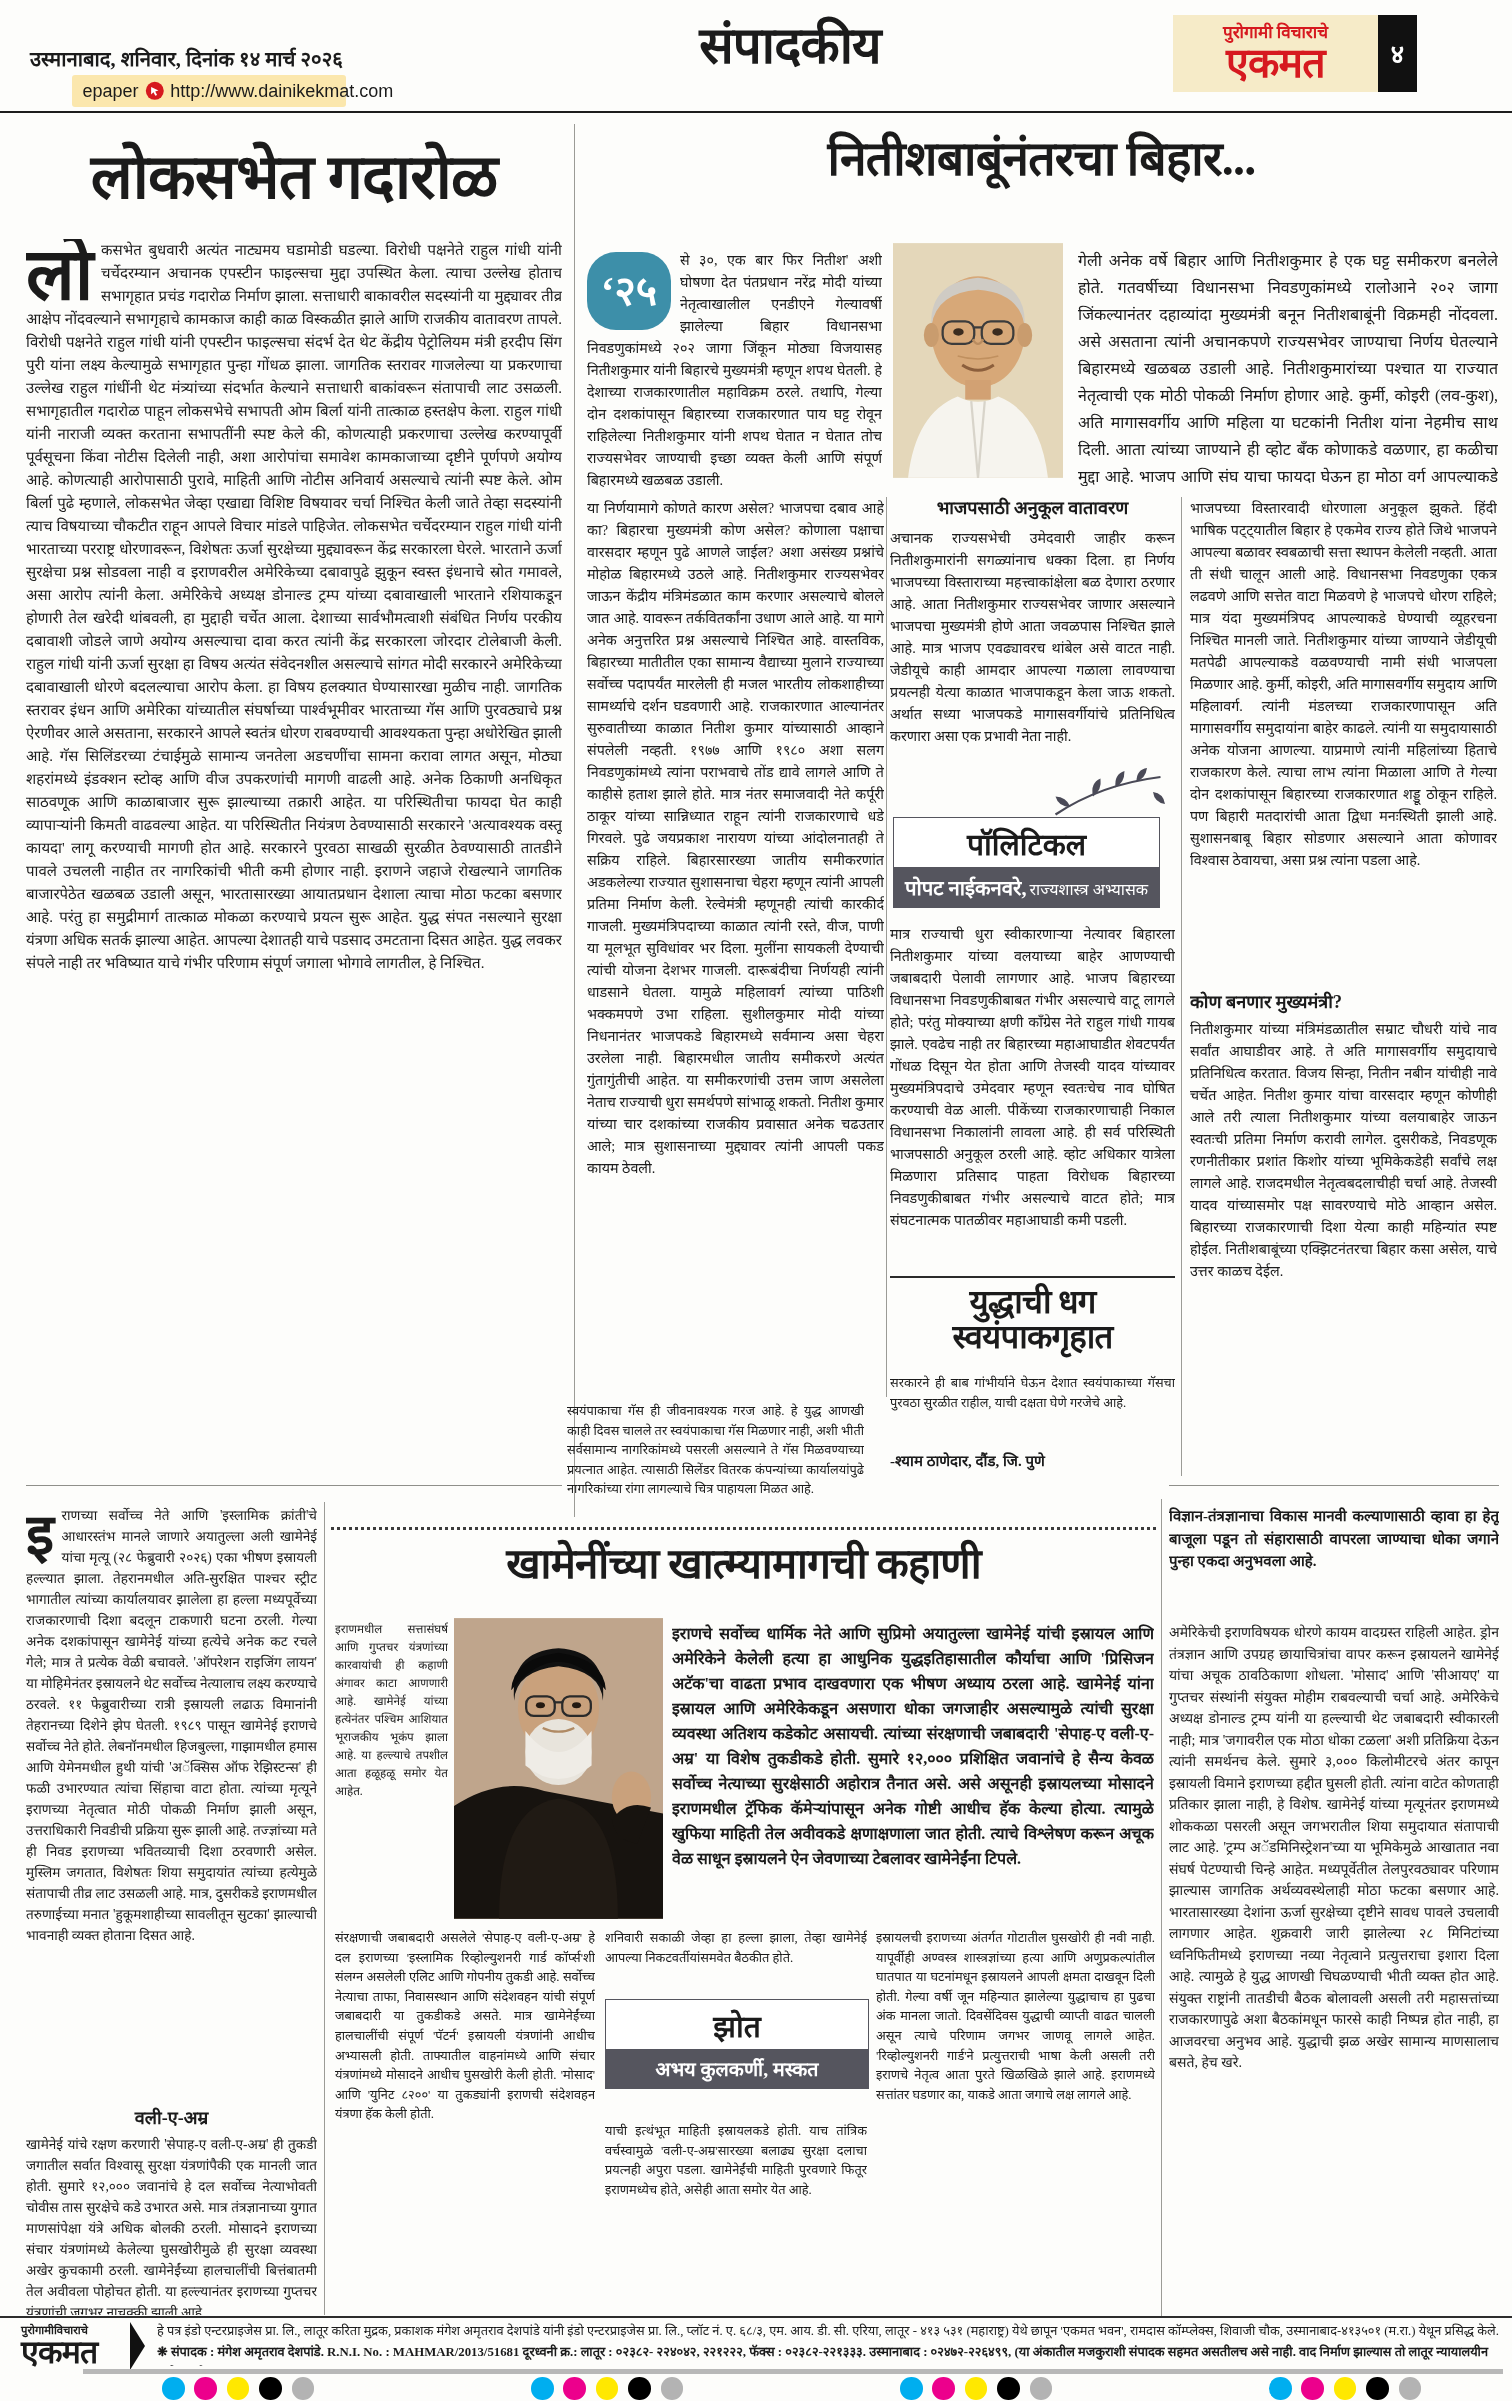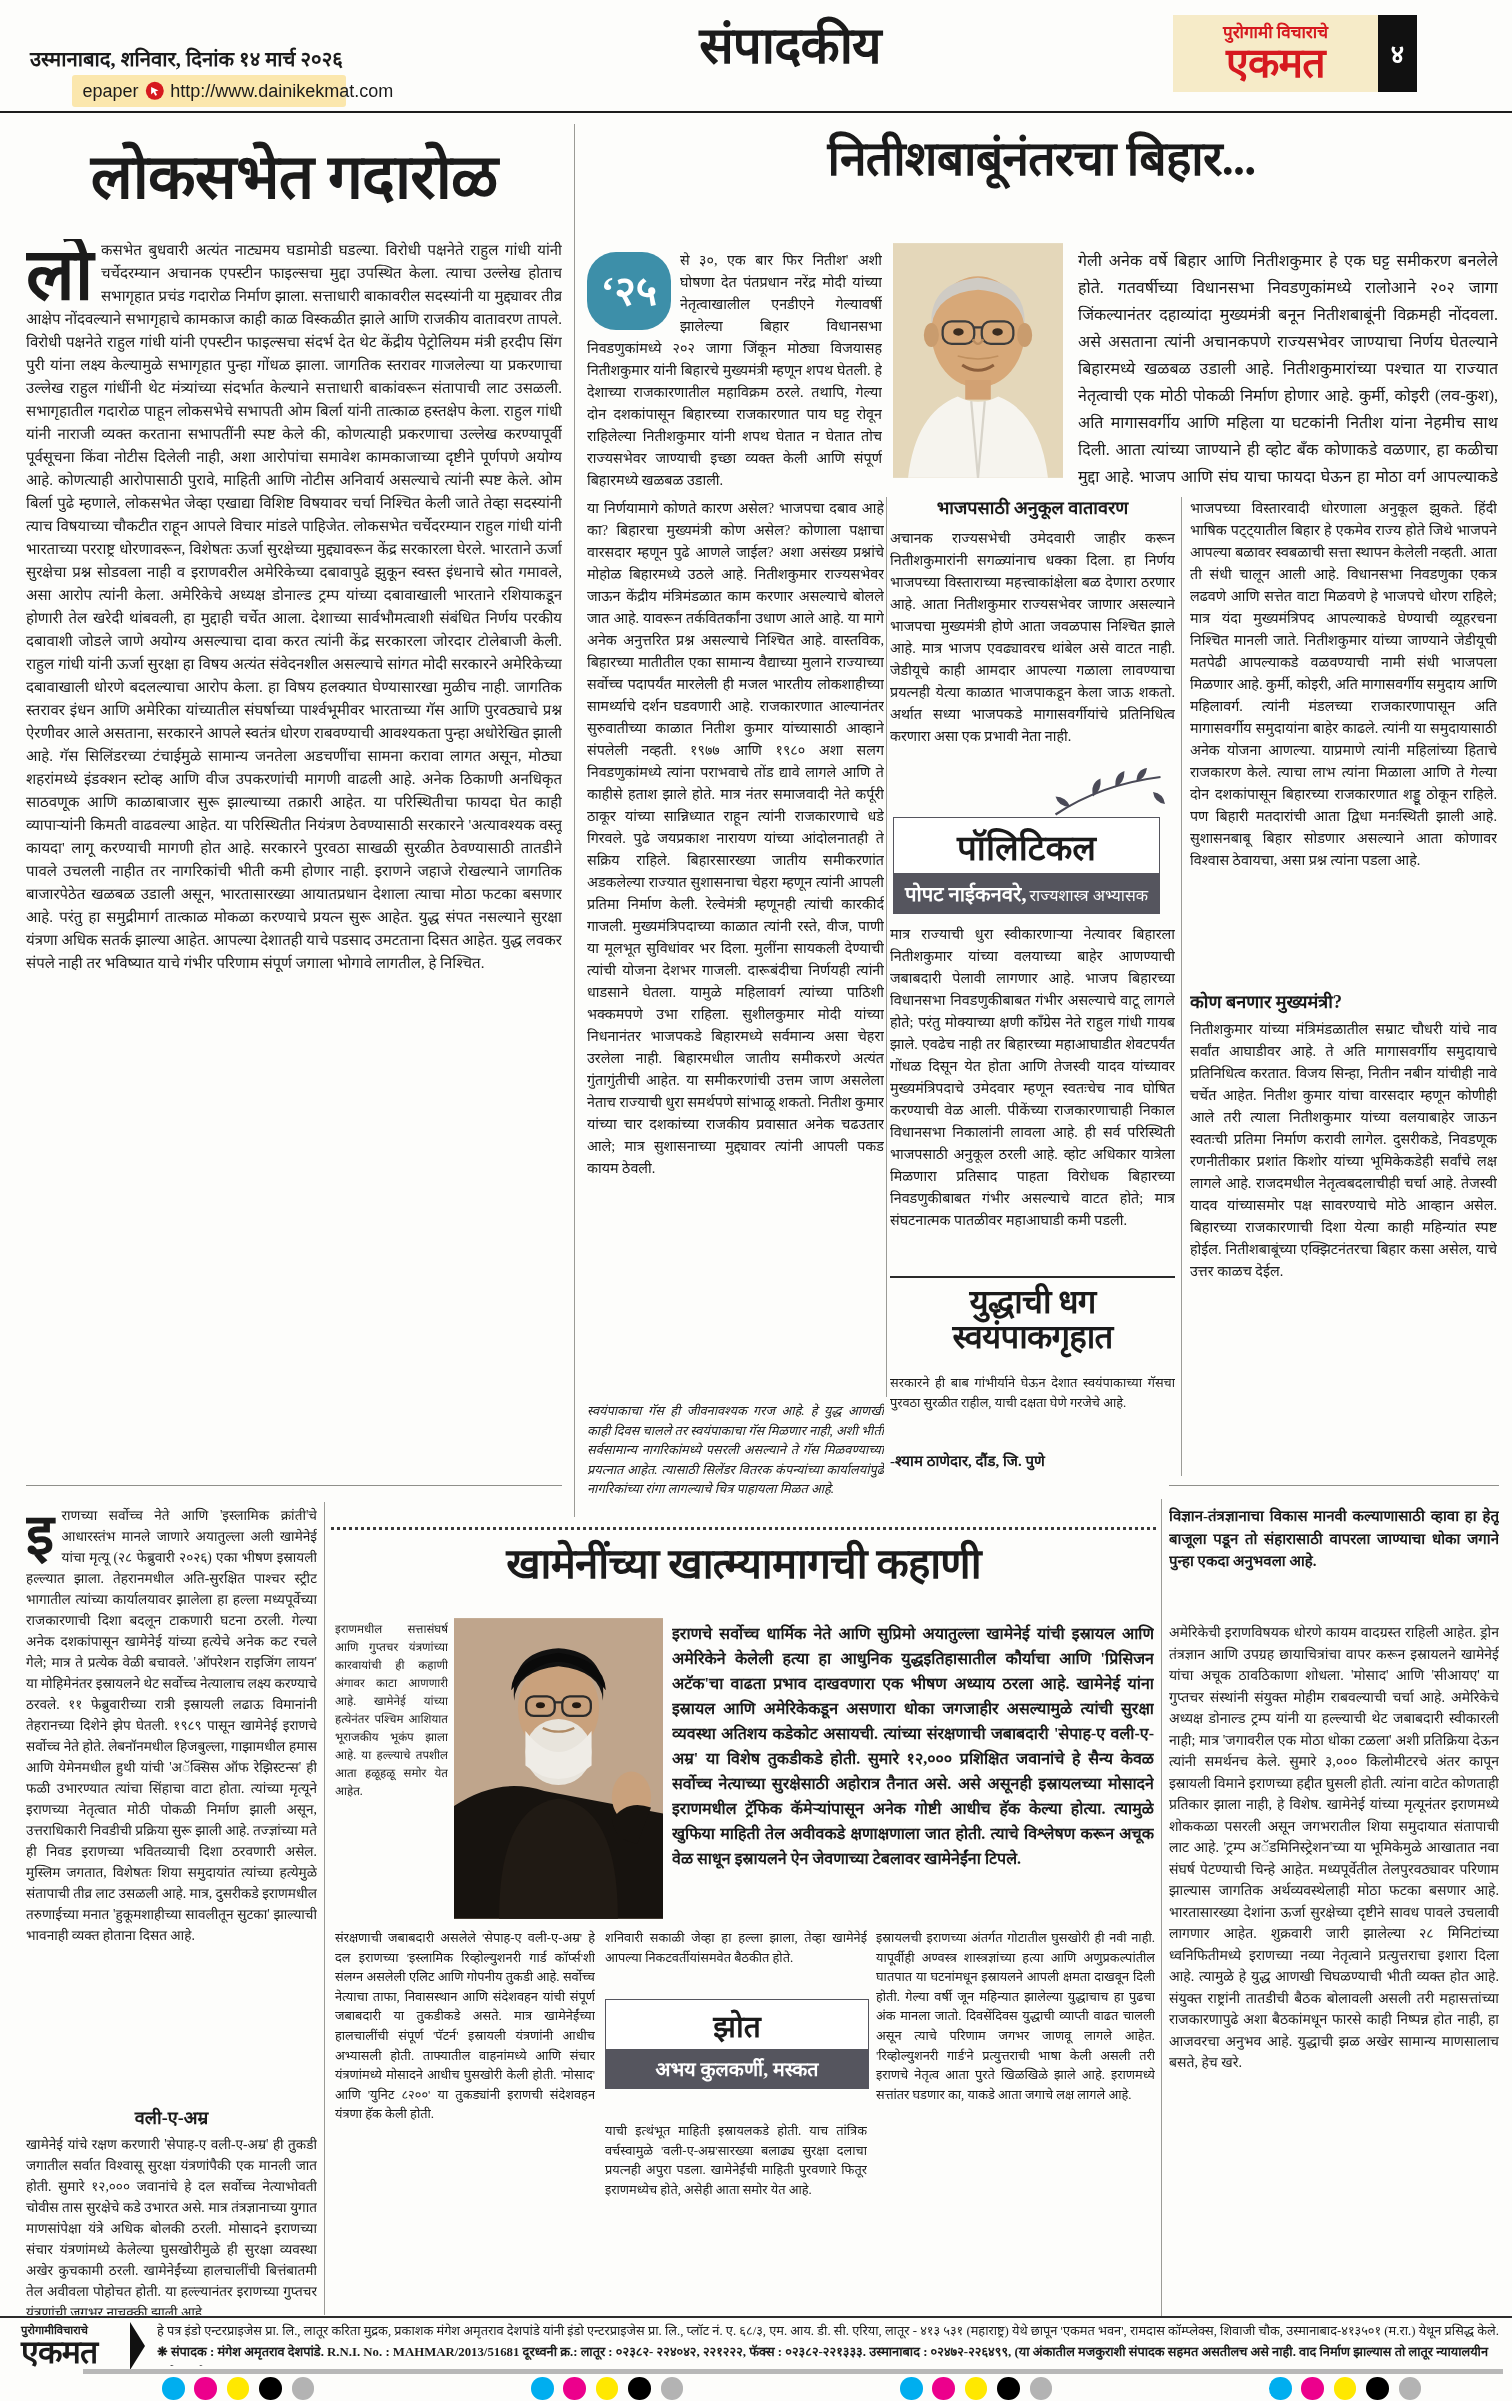--- a/index.html
+++ b/index.html
@@ -13,21 +13,21 @@
   .body-txt{font-size:14.3px;line-height:22px;}
   .body-sm{font-size:12.8px;line-height:19.6px;}
   .dropcap{float:left;font-size:72px;line-height:62px;font-weight:700;padding:4.5px 7.5px 0 0;}
   .vline{width:0.8px;background:#9b9b96;}
   .hline{height:0.8px;background:#8f8f8a;}
   .dotline{border-top:3px dotted #3c3c3c;height:0;}
   .subhead{font-weight:900;font-size:18px;}
   .quotebox{width:84px;height:78px;background:#3d8fa9;color:#ffffff;float:left;margin:3px 9px 3px 0;
             display:flex;align-items:center;justify-content:center;font-size:41px;font-weight:800;border-radius:29px;}
   .authbox{border:1.5px solid #55555e;background:#ffffff;}
-  .authbox .ttl{font-size:35px;font-weight:900;text-align:center;padding:4.5px 0 3px 0;}
+  .authbox .ttl{font-size:30px;font-weight:900;text-align:center;padding:4.5px 0 3px 0;}
   .authbox .bar{background:#55555e;color:#ffffff;text-align:center;font-weight:700;padding:6px 3px;}
   .epaper{background:#fbe7ad;border-radius:3px;display:flex;align-items:center;gap:6px;
           padding:0 10.5px;font-family:"Liberation Sans","DejaVu Sans",sans-serif;}
   .masthead{display:flex;}
   .masthead .cream{background:#f6ebc8;color:#d6191f;text-align:center;padding:4.5px 7.5px 1.5px 7.5px;}
   .masthead .pg{background:#111111;color:#ffffff;display:flex;align-items:center;justify-content:center;}
   .sig{font-weight:700;}
   .lead-b{font-weight:700;}
   .cdot{width:22.6px;height:22.6px;border-radius:50%;display:inline-block;margin-right:9.8px;}
   .dc{background:#00aeef}.dm{background:#ec008c}.dy{background:#ffe800}.dk{background:#000000}.dg{background:#b3b3b3}
@@ -95,21 +95,21 @@
       <path d="M86 150 Q113 158 140 150" fill="none" stroke="#c0905f" stroke-width="2"></path>
       <rect x="96" y="182" width="34" height="26" fill="#d2a173"></rect>
       <path d="M20 312 Q30 226 86 204 Q113 218 140 204 Q196 226 206 312 Z" fill="#f6f4ee"></path>
       <path d="M104 210 L113 312 L122 210" fill="none" stroke="#d8d4ca" stroke-width="3"></path>
     </svg>
   </div>
 
   <div class="abs just clip" style="left:1078px;top:247px;width:420px;height:239px;font-size:16px;line-height:27px;">गेली अनेक वर्षे बिहार आणि नितीशकुमार हे एक घट्ट समीकरण बनलेले होते. गतवर्षीच्या विधानसभा निवडणुकांमध्ये रालोआने २०२ जागा जिंकल्यानंतर दहाव्यांदा मुख्यमंत्री बनून नितीशबाबूंनी विक्रमही नोंदवला. असे असताना त्यांनी अचानकपणे राज्यसभेवर जाण्याचा निर्णय घेतल्याने बिहारमध्ये खळबळ उडाली आहे. नितीशकुमारांच्या पश्चात या राज्यात नेतृत्वाची एक मोठी पोकळी निर्माण होणार आहे. कुर्मी, कोइरी (लव-कुश), अति मागासवर्गीय आणि महिला या घटकांनी नितीश यांना नेहमीच साथ दिली. आता त्यांच्या जाण्याने ही व्होट बँक कोणाकडे वळणार, हा कळीचा मुद्दा आहे. भाजप आणि संघ याचा फायदा घेऊन हा मोठा वर्ग आपल्याकडे खेचण्याचा पुरेपूर प्रयत्न करेल.</div>
 
   <div class="abs just clip body-txt" style="left:587px;top:497px;width:297px;height:900px;">या निर्णयामागे कोणते कारण असेल? भाजपचा दबाव आहे का? बिहारचा मुख्यमंत्री कोण असेल? कोणाला पक्षाचा वारसदार म्हणून पुढे आणले जाईल? अशा असंख्य प्रश्नांचे मोहोळ बिहारमध्ये उठले आहे. नितीशकुमार राज्यसभेवर जाऊन केंद्रीय मंत्रिमंडळात काम करणार असल्याचे बोलले जात आहे. यावरून तर्कवितर्कांना उधाण आले आहे. या मागे अनेक अनुत्तरित प्रश्न असल्याचे निश्चित आहे. वास्तविक, बिहारच्या मातीतील एका सामान्य वैद्याच्या मुलाने राज्याच्या सर्वोच्च पदापर्यंत मारलेली ही मजल भारतीय लोकशाहीच्या सामर्थ्याचे दर्शन घडवणारी आहे. राजकारणात आल्यानंतर सुरुवातीच्या काळात नितीश कुमार यांच्यासाठी आव्हाने संपलेली नव्हती. १९७७ आणि १९८० अशा सलग निवडणुकांमध्ये त्यांना पराभवाचे तोंड द्यावे लागले आणि ते काहीसे हताश झाले होते. मात्र नंतर समाजवादी नेते कर्पूरी ठाकूर यांच्या सान्निध्यात राहून त्यांनी राजकारणाचे धडे गिरवले. पुढे जयप्रकाश नारायण यांच्या आंदोलनातही ते सक्रिय राहिले. बिहारसारख्या जातीय समीकरणांत अडकलेल्या राज्यात सुशासनाचा चेहरा म्हणून त्यांनी आपली प्रतिमा निर्माण केली. रेल्वेमंत्री म्हणूनही त्यांची कारकीर्द गाजली. मुख्यमंत्रिपदाच्या काळात त्यांनी रस्ते, वीज, पाणी या मूलभूत सुविधांवर भर दिला. मुलींना सायकली देण्याची त्यांची योजना देशभर गाजली. दारूबंदीचा निर्णयही त्यांनी धाडसाने घेतला. यामुळे महिलावर्ग त्यांच्या पाठिशी भक्कमपणे उभा राहिला. सुशीलकुमार मोदी यांच्या निधनानंतर भाजपकडे बिहारमध्ये सर्वमान्य असा चेहरा उरलेला नाही. बिहारमधील जातीय समीकरणे अत्यंत गुंतागुंतीची आहेत. या समीकरणांची उत्तम जाण असलेला नेताच राज्याची धुरा समर्थपणे सांभाळू शकतो. नितीश कुमार यांच्या चार दशकांच्या राजकीय प्रवासात अनेक चढउतार आले; मात्र सुशासनाच्या मुद्द्यावर त्यांनी आपली पकड कायम ठेवली.</div>
-  <div class="abs just clip body-sm" style="left:587px;top:1402px;width:297px;height:114px;font-style:italic;">स्वयंपाकाचा गॅस ही जीवनावश्यक गरज आहे. हे युद्ध आणखी काही दिवस चालले तर स्वयंपाकाचा गॅस मिळणार नाही, अशी भीती सर्वसामान्य नागरिकांमध्ये पसरली असल्याने ते गॅस मिळवण्याच्या प्रयत्नात आहेत. त्यासाठी सिलेंडर वितरक कंपन्यांच्या कार्यालयांपुढे नागरिकांच्या रांगा लागल्याचे चित्र पाहायला मिळत आहे.</div>
+  <div class="abs just clip body-sm" style="left:567px;top:1402px;width:297px;height:114px;">स्वयंपाकाचा गॅस ही जीवनावश्यक गरज आहे. हे युद्ध आणखी काही दिवस चालले तर स्वयंपाकाचा गॅस मिळणार नाही, अशी भीती सर्वसामान्य नागरिकांमध्ये पसरली असल्याने ते गॅस मिळवण्याच्या प्रयत्नात आहेत. त्यासाठी सिलेंडर वितरक कंपन्यांच्या कार्यालयांपुढे नागरिकांच्या रांगा लागल्याचे चित्र पाहायला मिळत आहे.</div>
 
   <div class="abs vline" style="left:886px;top:497px;height:900px;"></div>
 
   <div class="abs subhead ctr clip" style="left:890px;top:495px;width:285px;height:25.6px;">भाजपसाठी अनुकूल वातावरण</div>
   <div class="abs just clip body-txt" style="left:890px;top:527px;width:285px;height:286px;">अचानक राज्यसभेची उमेदवारी जाहीर करून नितीशकुमारांनी सगळ्यांनाच धक्का दिला. हा निर्णय भाजपच्या विस्ताराच्या महत्त्वाकांक्षेला बळ देणारा ठरणार आहे. आता नितीशकुमार राज्यसभेवर जाणार असल्याने भाजपचा मुख्यमंत्री होणे आता जवळपास निश्चित झाले आहे. मात्र भाजप एवढ्यावरच थांबेल असे वाटत नाही. जेडीयूचे काही आमदार आपल्या गळाला लावण्याचा प्रयत्नही येत्या काळात भाजपाकडून केला जाऊ शकतो. अर्थात सध्या भाजपकडे मागासवर्गीयांचे प्रतिनिधित्व करणारा असा एक प्रभावी नेता नाही.</div>
 
   <div class="abs" style="left:1048px;top:762px;width:120px;height:57px;">
     <svg width="120" height="57" viewBox="0 0 160 76">
       <path d="M10 70 Q70 30 150 20" fill="none" stroke="#4a4a57" stroke-width="3"></path>
       <path d="M60 46 q-4 -18 10 -24 q2 16 -10 24 Z" fill="#4a4a57"></path>

